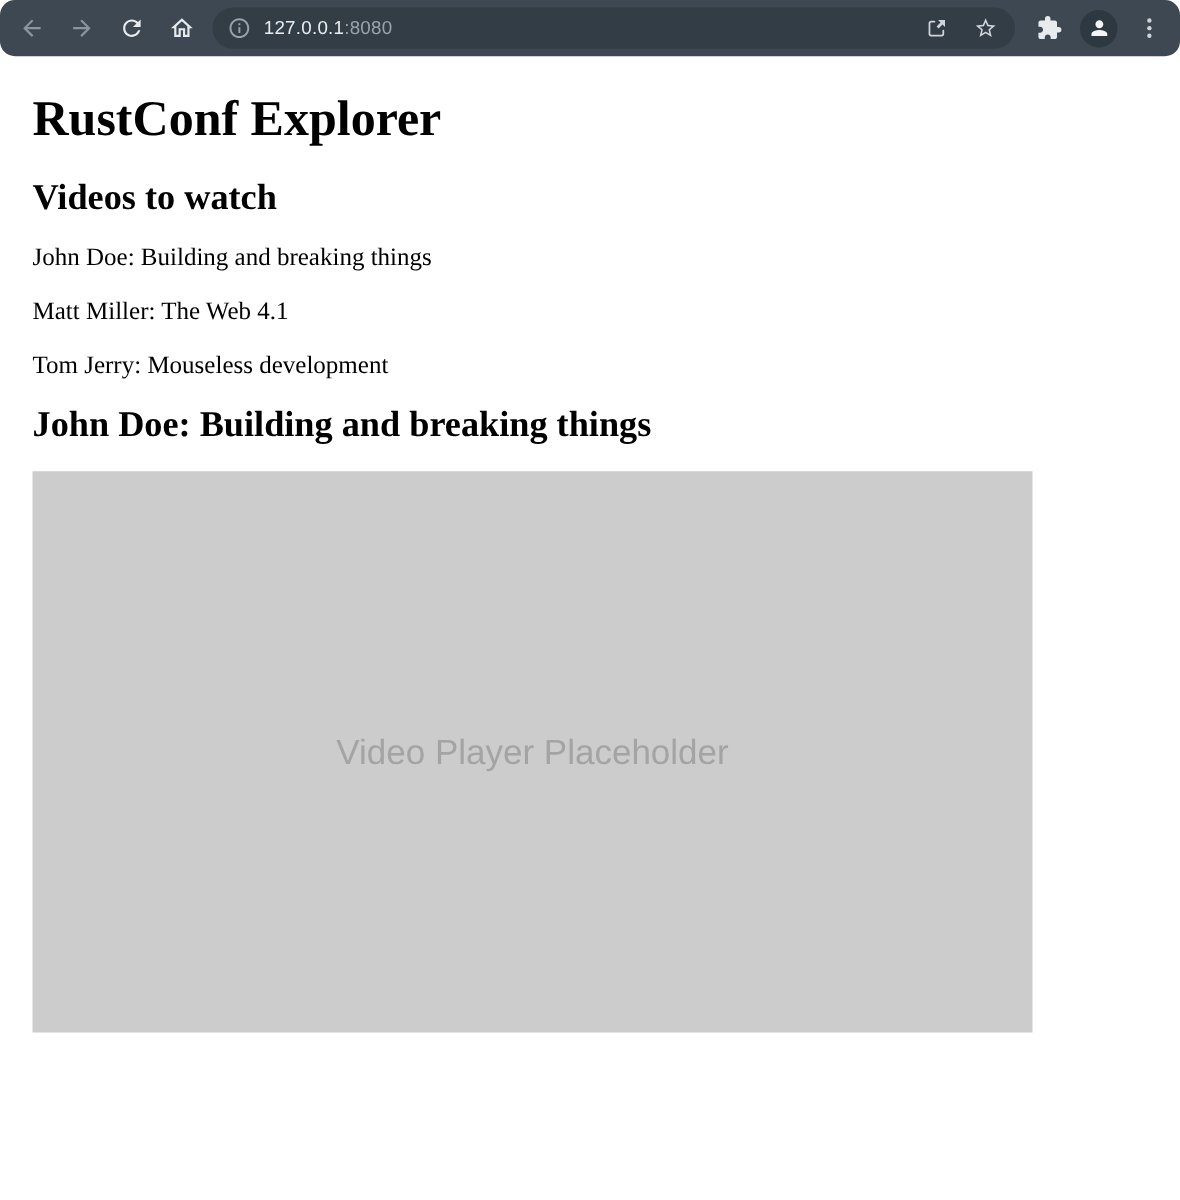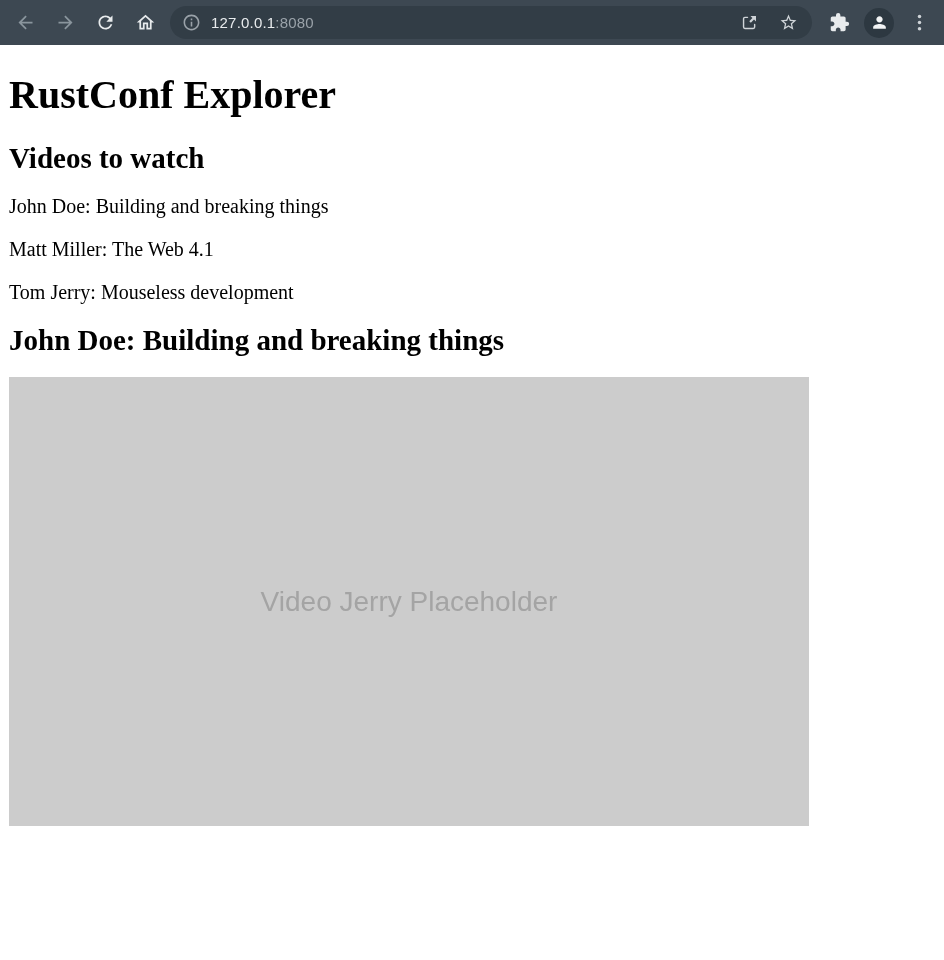--- a/index.html
+++ b/index.html
@@ -14,20 +14,21 @@
   }
   *{box-sizing:border-box;margin:0;padding:0;}
   html,body{width:944px;height:960px;overflow:hidden;background:#ffffff;}
   body{font-family:"Liberation Serif", serif;color:#000;}
 
   
   .toolbar{
     width:944px;height:45px;background:var(--toolbar-bg);
     display:flex;align-items:center;padding:0 8px;
     font-family:"Liberation Sans", sans-serif;
+    border-radius:12px;
   }
   .tb-btn{
     width:34px;height:34px;border:none;background:transparent;border-radius:50%;
     display:flex;align-items:center;justify-content:center;flex:0 0 auto;
     margin-right:6px;padding:0;cursor:pointer;
   }
   .tb-btn svg{width:21px;height:21px;display:block;}
   .c-light{color:var(--icon-light);}
   .c-dim{color:var(--icon-dim);}
   .omnibox{
@@ -43,21 +44,21 @@
   .url-text .sec{color:var(--url-secondary);}
   .pill-icon{width:19px;height:19px;color:#cfd4d8;}
   .pill-gap{margin-left:20px;}
   .avatar{
     width:30px;height:30px;border-radius:50%;background:var(--avatar-bg);
     display:flex;align-items:center;justify-content:center;
   }
   .avatar svg{width:19px;height:19px;color:#f2f4f5;}
 
   
-  .content{padding:0 9px;}
+  .content{padding:0 26px;}
   .content h1{
     font-size:40px;line-height:46px;font-weight:bold;margin:27px 0 27px 0;
   }
   .content h3{font-size:29px;line-height:27px;font-weight:bold;margin:0 0 23px 0;}
   .content p.video-item{font-size:20px;line-height:23px;margin:0 0 20px 0;cursor:pointer;}
   .content h3.selected{margin-top:23px;}
   .player{
     width:800px;height:449px;background:var(--player-bg);
     display:flex;align-items:center;justify-content:center;
   }
@@ -151,15 +152,15 @@
 
   <div>
       <p class="video-item">John Doe: Building and breaking things</p>
       <p class="video-item">Matt Miller: The Web 4.1</p>
       <p class="video-item">Tom Jerry: Mouseless development</p>
     </div>
 
   <h3 class="selected">John Doe: Building and breaking things</h3>
 
   <div class="player">
-    <span>Video Jerry Placeholder</span>
+    <span>Video Player Placeholder</span>
   </div>
 </div>
 
 </body></html>

